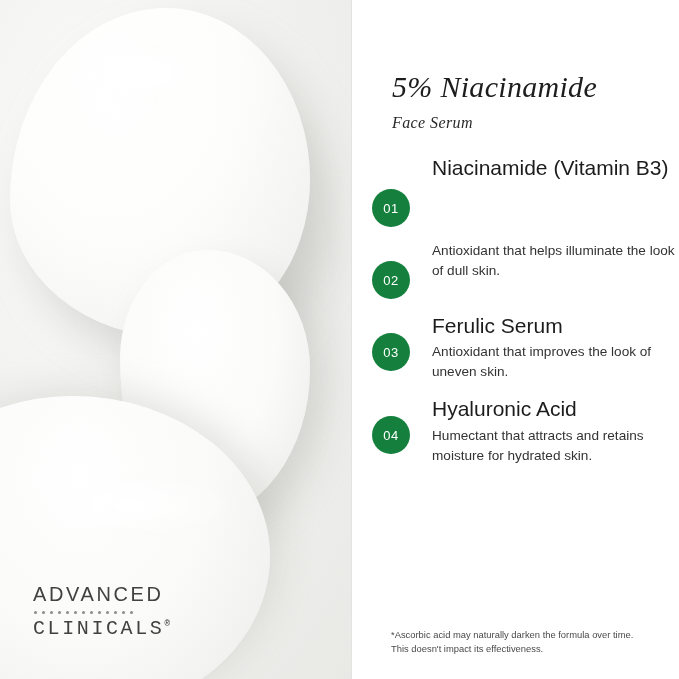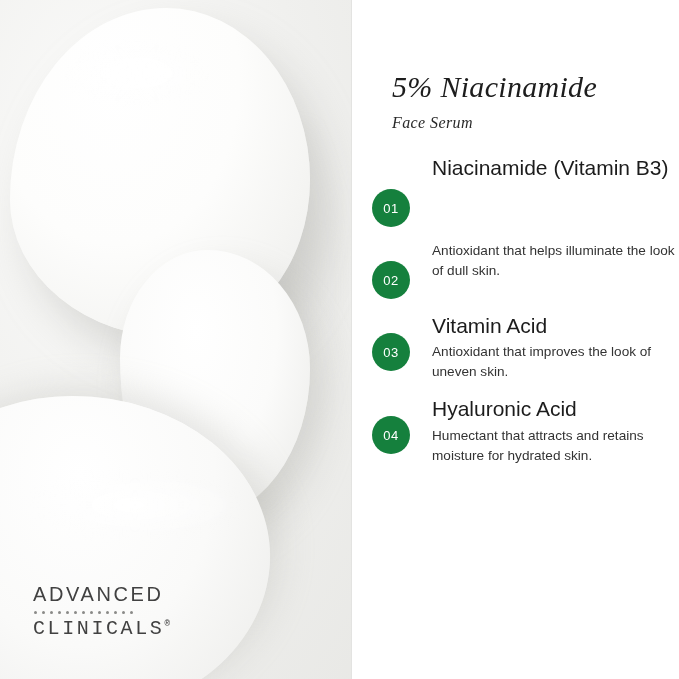--- a/index.html
+++ b/index.html
@@ -301,30 +301,31 @@
       <div class="ingredient ing-2">
         <div class="badge">02</div>
         <div class="ing-text">
           <div class="ing-desc">Antioxidant that helps illuminate the look of dull skin.</div>
         </div>
       </div>
 
       <div class="ingredient ing-3">
         <div class="badge">03</div>
         <div class="ing-text">
-          <div class="ing-name">Vitamin Acid</div>
+          <div class="ing-name">Ferulic Serum</div>
           <div class="ing-desc">Antioxidant that improves the look of uneven skin.</div>
         </div>
       </div>
 
       <div class="ingredient ing-4">
         <div class="badge">04</div>
         <div class="ing-text">
           <div class="ing-name">Hyaluronic Acid</div>
           <div class="ing-desc">Humectant that attracts and retains moisture for hydrated skin.</div>
         </div>
       </div>
 
     </div>
 
+    <div class="footnote">*Ascorbic acid may naturally darken the formula over time. This doesn't impact its effectiveness.</div>
   </div>
 
 </div>
 
 </body></html>

